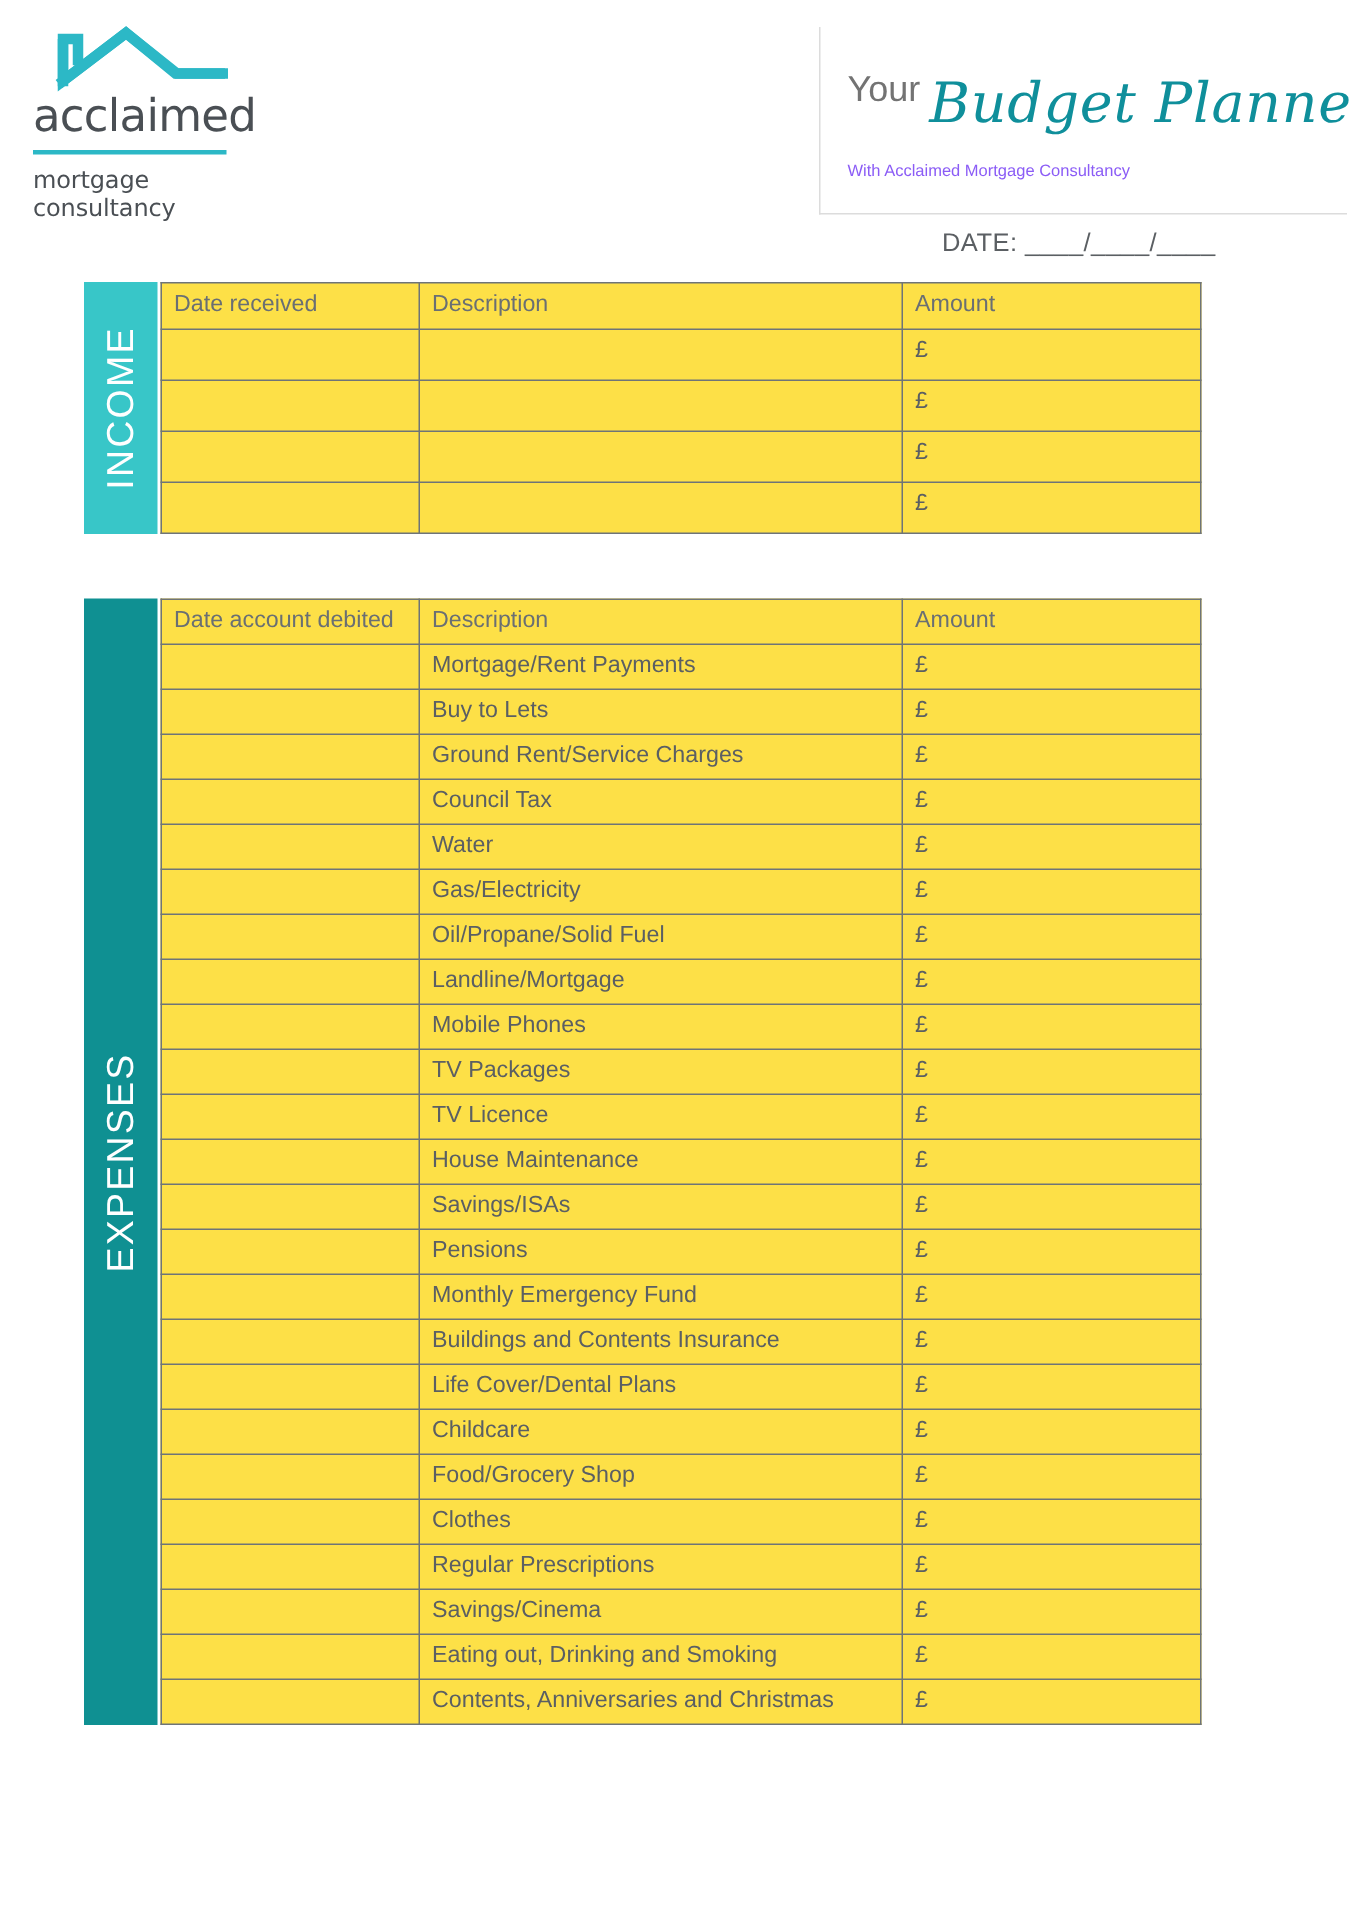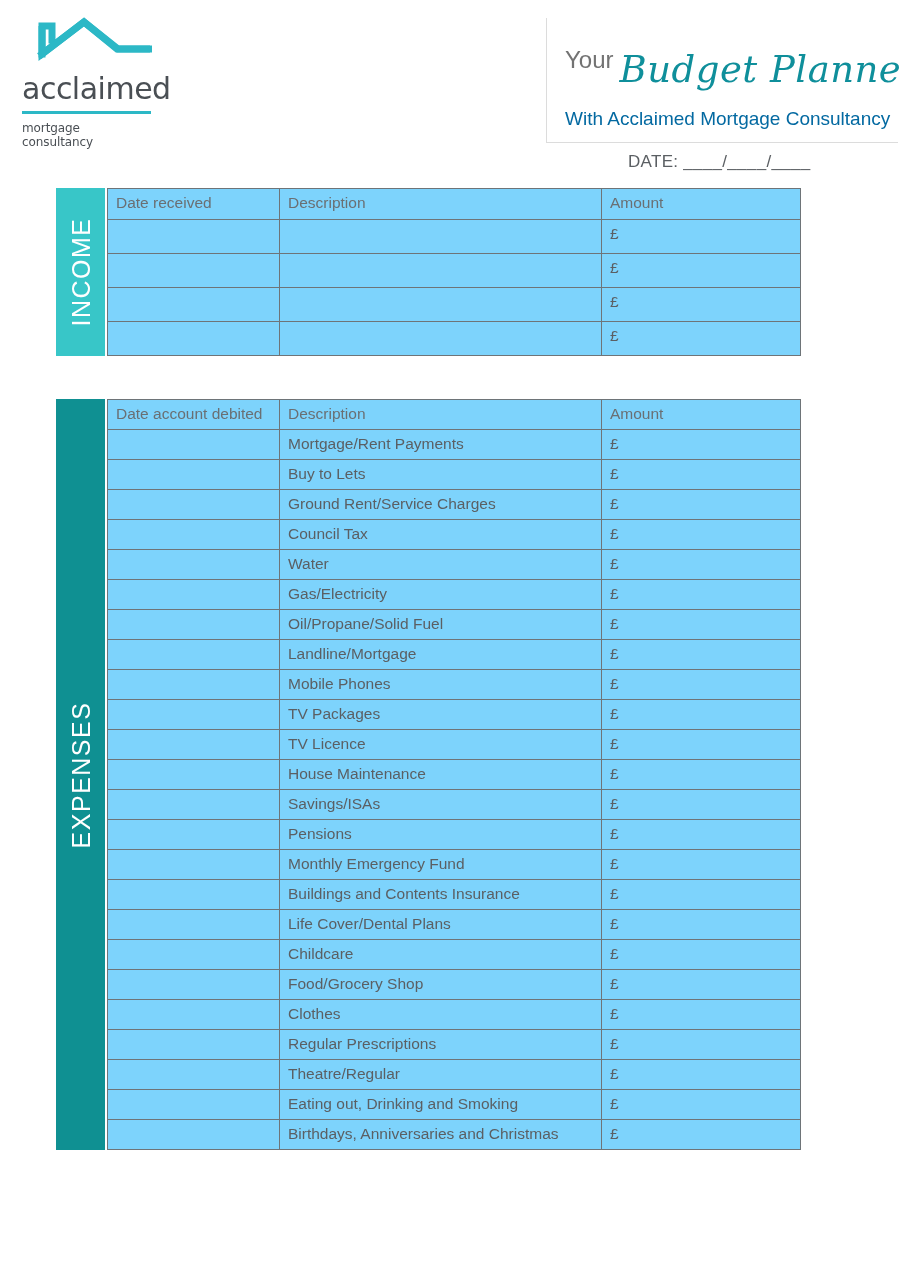--- a/index.html
+++ b/index.html
@@ -28,32 +28,32 @@
     display: block;
     width: 130px;
     height: 46px;
   }
   #logo-wordmark {
     font-family: "DejaVu Sans", sans-serif;
     font-size: 30px;
     letter-spacing: -0.5px;
     color: #4a4f54;
     line-height: 1;
-    margin-top: 12px;
+    margin-top: 1px;
     font-weight: 400;
   }
   #logo-rule {
     height: 3px;
     background: #2cb8c6;
     margin-top: 7px;
     width: 129px;
   }
   #logo-tagline {
     font-family: "DejaVu Sans", sans-serif;
-    font-size: 12px;
+    font-size: 16px;
     color: #4a4f54;
     margin-top: 7px;
     letter-spacing: -0.1px;
   }
 
   
   #title-box {
     position: absolute;
     left: 546px;
     top: 18px;
@@ -80,22 +80,22 @@
     font-style: italic;
     font-size: 37px;
     color: #0f8f9b;
     letter-spacing: 0.5px;
     margin-left: 6px;
   }
   #title-sub {
     position: absolute;
     left: 18px;
     top: 90px;
-    font-size: 19px;
-    color: #0369a1;
+    font-size: 11px;
+    color: #8b5cf6;
     white-space: nowrap;
   }
 
   
   #date-line {
     position: absolute;
     left: 628px;
     top: 152px;
     font-size: 17px;
     color: #5b5f63;
@@ -128,21 +128,21 @@
     letter-spacing: 1.5px;
     white-space: nowrap;
     font-weight: 400;
   }
   #income-band { background: #38c6c8; }
   #expenses-band { background: #0f9092; }
 
   table.sheet {
     border-collapse: collapse;
     table-layout: fixed;
-    background: #7dd3fc;
+    background: #fde047;
     margin-left: 2px;
   }
   table.sheet td, table.sheet th {
     border: 1px solid #6e7478;
     font-weight: 400;
     text-align: left;
     vertical-align: top;
     padding: 5px 0 0 8px;
     font-size: 15.5px;
     color: #5b5f63;
@@ -345,28 +345,28 @@
           <td class="description-cell">Clothes</td>
           <td class="amount-cell">£</td>
         </tr>
         <tr>
           <td class="date-cell"></td>
           <td class="description-cell">Regular Prescriptions</td>
           <td class="amount-cell">£</td>
         </tr>
         <tr>
           <td class="date-cell"></td>
-          <td class="description-cell">Theatre/Regular</td>
+          <td class="description-cell">Savings/Cinema</td>
           <td class="amount-cell">£</td>
         </tr>
         <tr>
           <td class="date-cell"></td>
           <td class="description-cell">Eating out, Drinking and Smoking</td>
           <td class="amount-cell">£</td>
         </tr>
         <tr>
           <td class="date-cell"></td>
-          <td class="description-cell">Birthdays, Anniversaries and Christmas</td>
+          <td class="description-cell">Contents, Anniversaries and Christmas</td>
           <td class="amount-cell">£</td>
         </tr>
       </tbody>
   </table>
 </div>
 
 </body></html>

